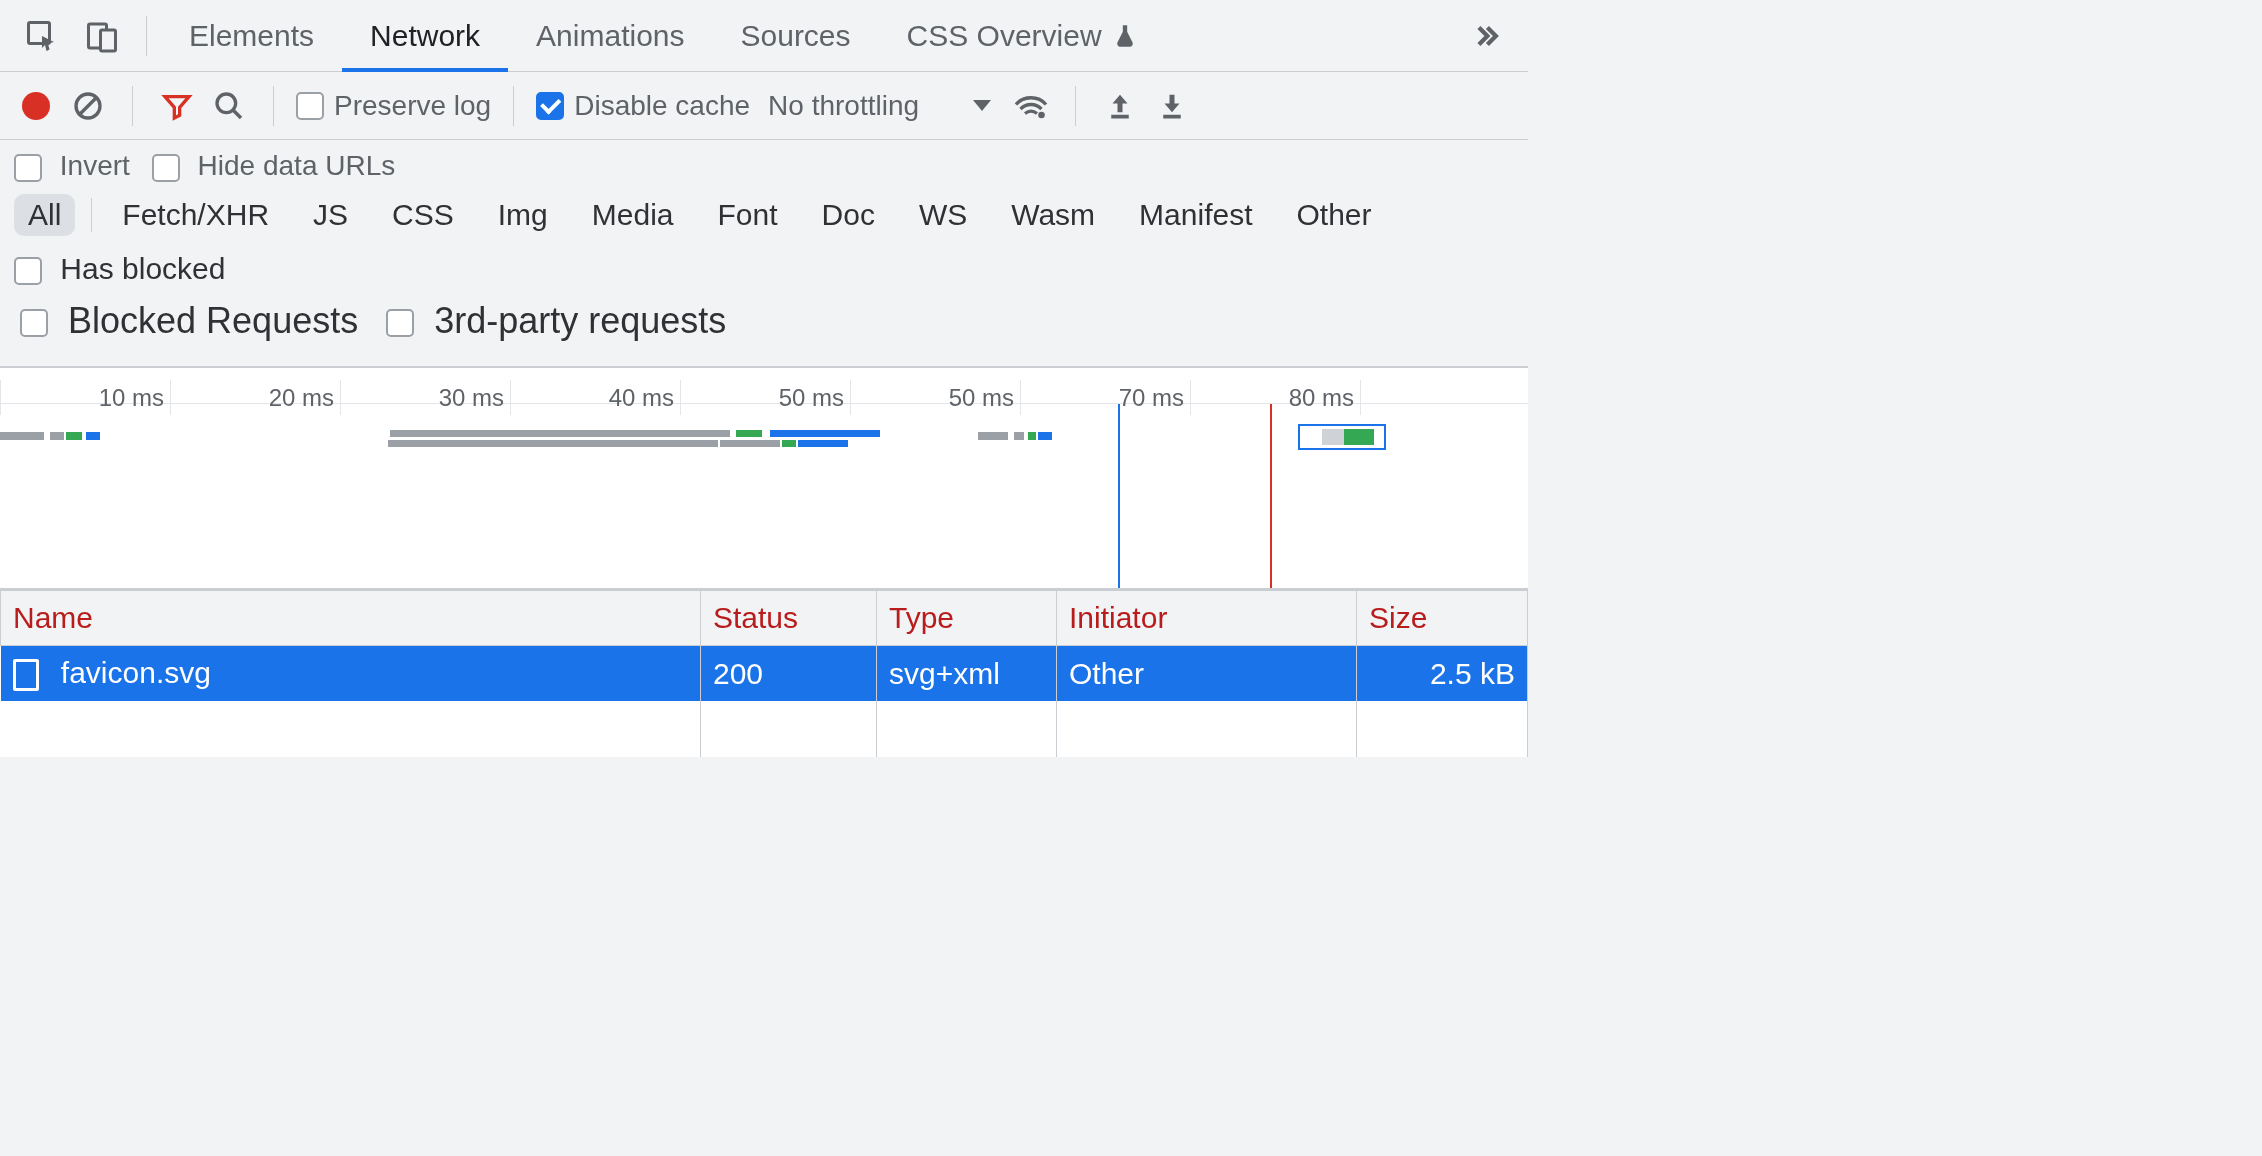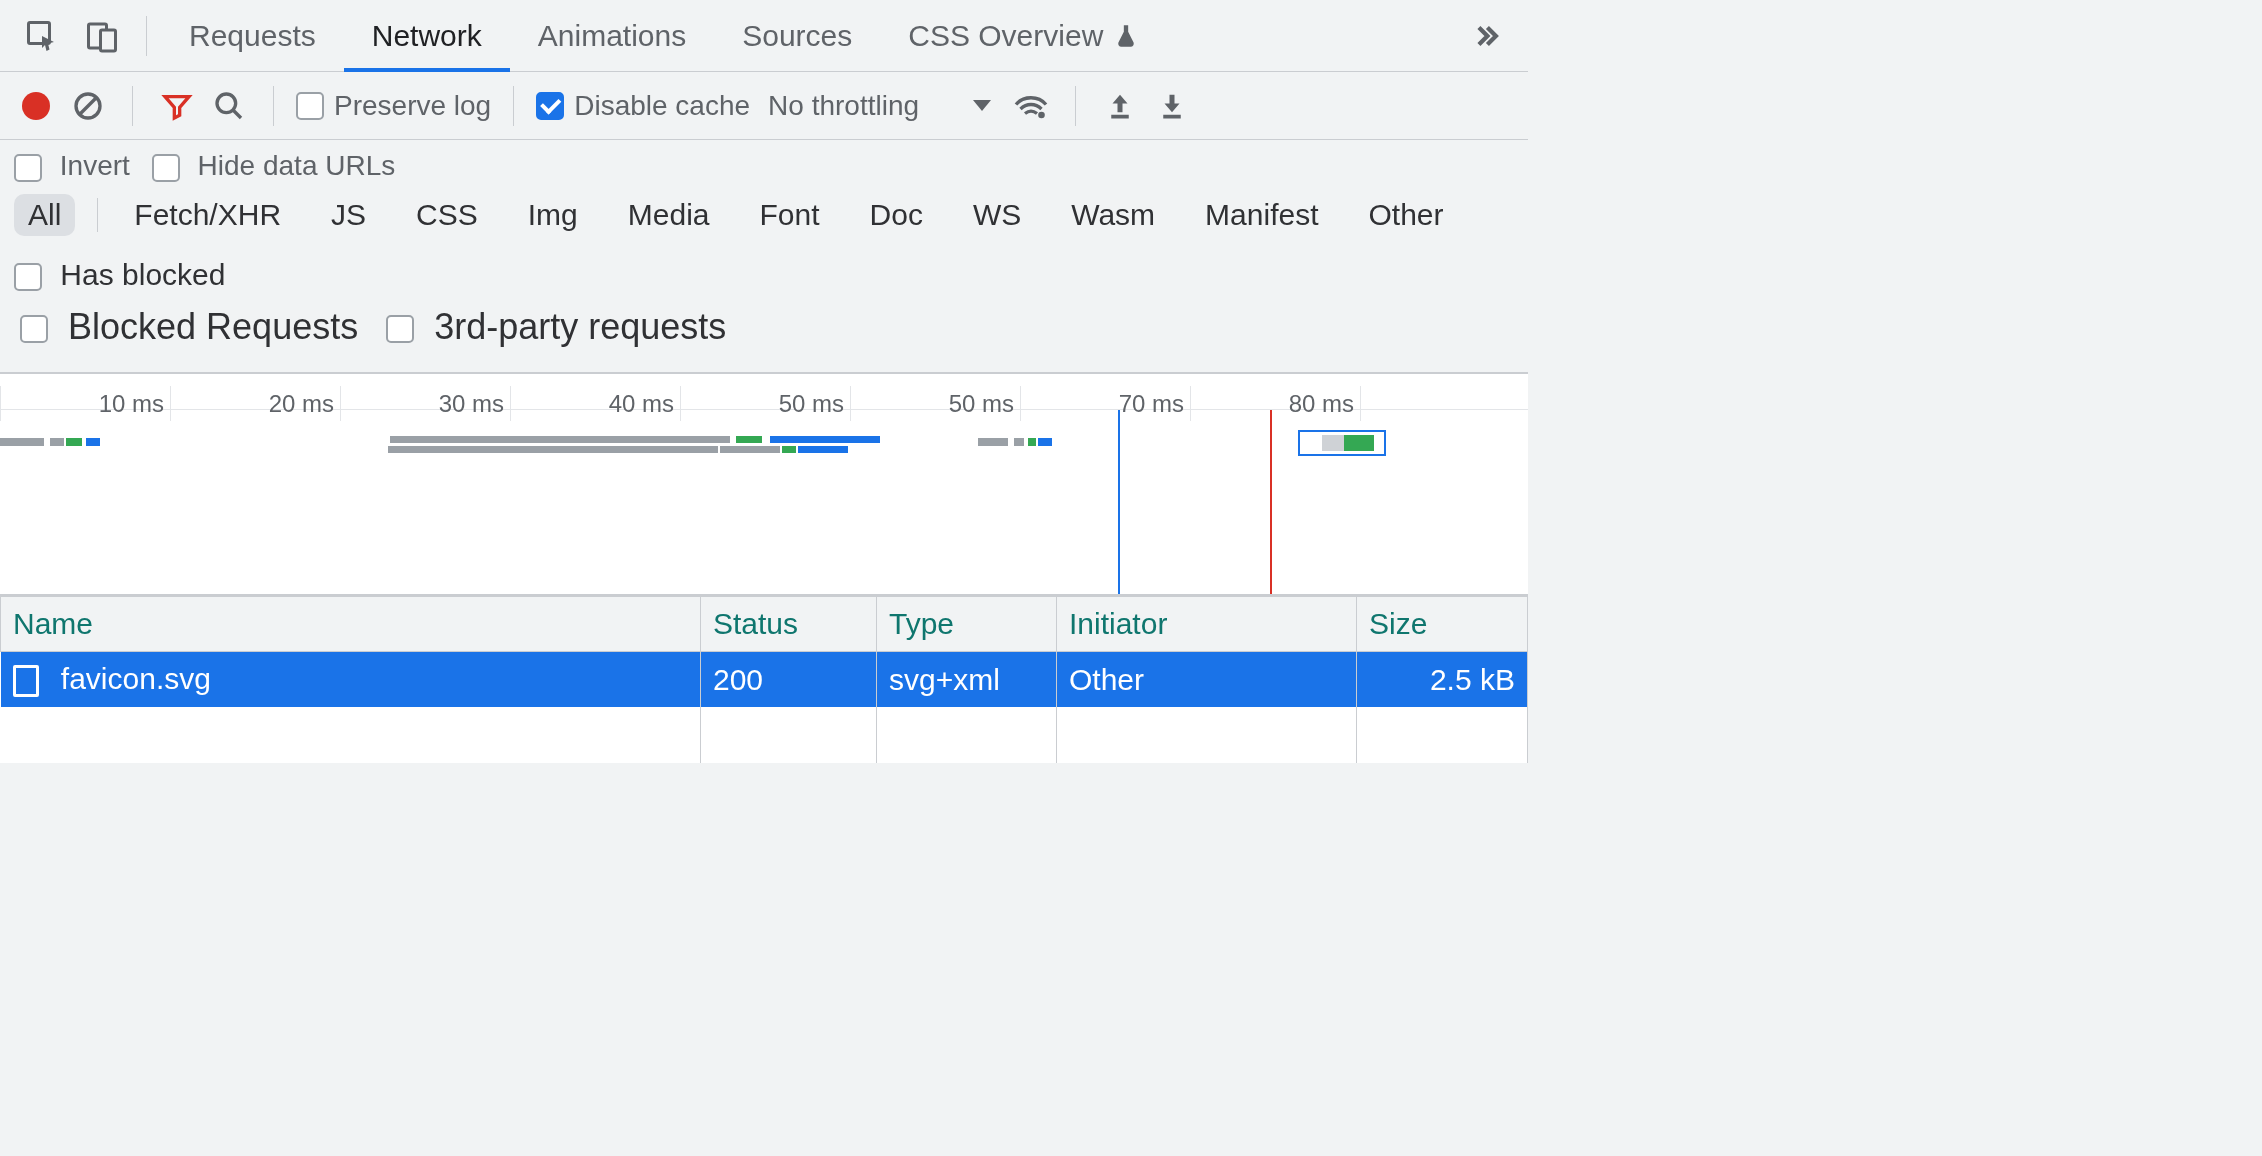--- a/index.html
+++ b/index.html
@@ -106,21 +106,21 @@
   .clear-x {
     position: absolute; right: 8px; top: 50%; transform: translateY(-50%);
     width: 30px; height: 30px; border-radius: 50%;
     background: #bdc1c6; color: #fff;
     display: flex; align-items: center; justify-content: center;
     font-size: 22px; line-height: 1;
   }
 
   
   .typerow {
-    display: flex; align-items: center; gap: 22px;
+    display: flex; align-items: center; gap: 16px;
     padding: 6px 14px;
     font-size: 30px; color: #303134;
     flex-wrap: wrap;
   }
   .chip {
     padding: 4px 14px; border-radius: 10px; cursor: pointer;
   }
   .chip.active { background: #dcdfe3; }
   .typerow .vline { width:1px; height:34px; background:#cacdd1; }
 
@@ -164,21 +164,21 @@
   .sel-box { position:absolute; top:56px; height:26px; border:2px solid #1a73e8; background:#fff; }
   .sel-box .inner-gray { position:absolute; top:3px; bottom:3px; background:#cfd2d6; }
   .sel-box .inner-green { position:absolute; top:3px; bottom:3px; background:#34a853; }
 
   
   table.net {
     width: 100%; border-collapse: collapse; font-size: 30px;
     background: #fff;
   }
   table.net th {
-    text-align: left; font-weight: 400; color: #0f766e;
+    text-align: left; font-weight: 400; color: #b91c1c;
     background: #f1f3f4;
     border: 1px solid #cacdd1;
     padding: 10px 12px;
   }
   table.net td {
     border-right: 1px solid #cacdd1;
     padding: 10px 12px;
     color: #fff;
   }
   table.net tr.selected td { background: #1a73e8; }
@@ -203,21 +203,21 @@
   </div>
   <div class="icon-btn">
     <svg width="36" height="36" viewBox="0 0 24 24" fill="none" stroke="#5f6368" stroke-width="2">
       <rect x="3" y="4" width="12" height="16" rx="1"></rect>
       <rect x="11" y="8" width="10" height="14" rx="1" fill="#f1f3f4"></rect>
     </svg>
   </div>
   <div class="vdiv"></div>
 
   <div class="tab">
-      <span>Requests</span>
+      <span>Elements</span>
     </div>
   <div class="tab active">
       <span>Network</span>
     </div>
   <div class="tab">
       <span>Animations</span>
     </div>
   <div class="tab">
       <span>Sources</span>
     </div>

